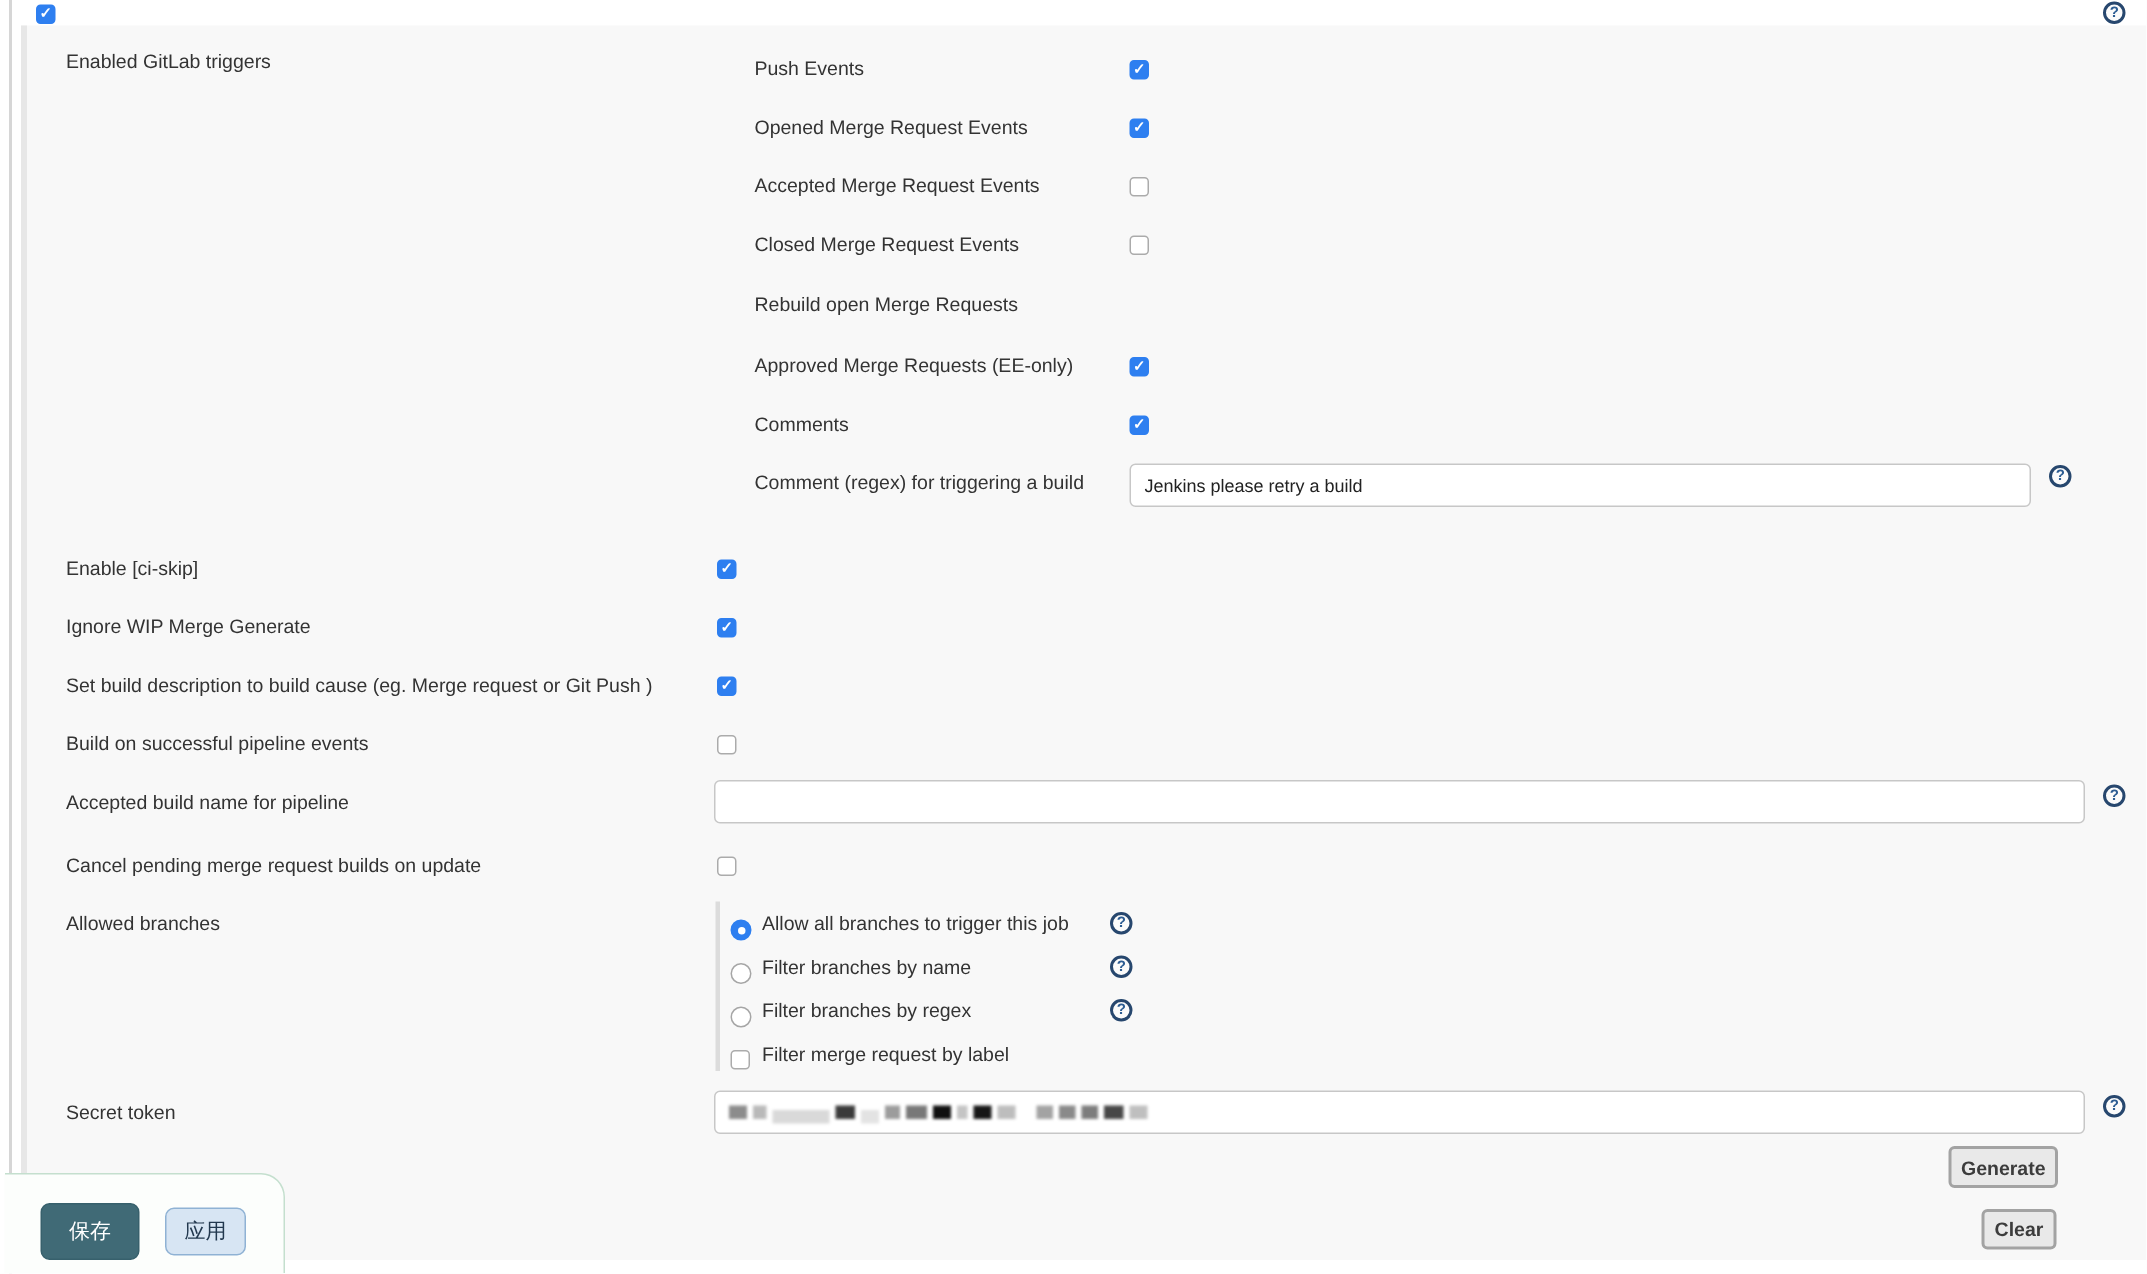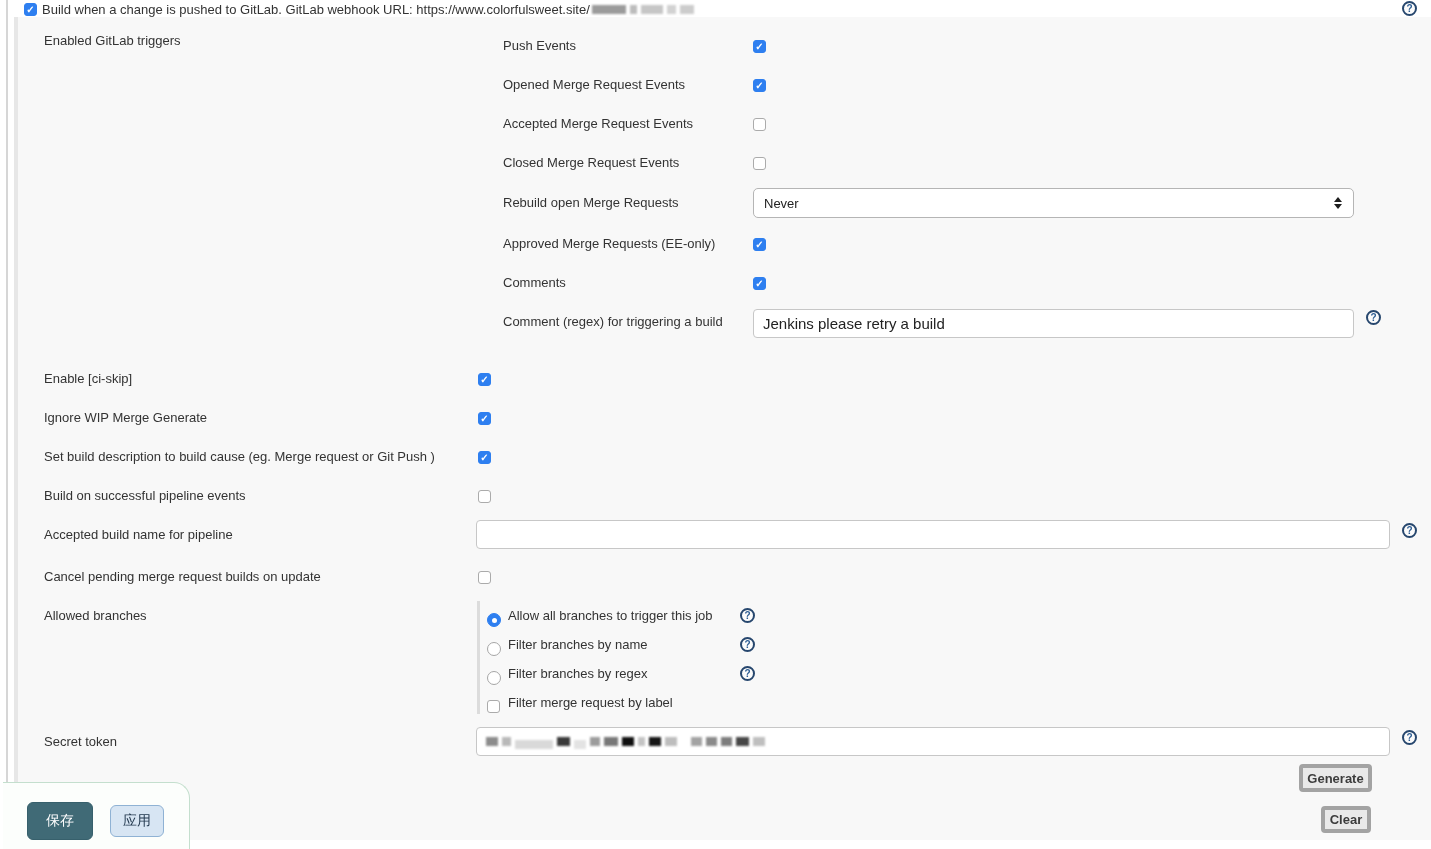--- a/index.html
+++ b/index.html
@@ -45,37 +45,37 @@
     border:2px solid #27476e; color:#2d5d93; background:#fbfbfb;
     display:flex; align-items:center; justify-content:center;
     font-size:10px; font-weight:bold; cursor:pointer;
   }
   .help::after { content:"?"; }
 
   
   .txt {
     height:29px; border:1px solid #c7c7c7; border-radius:4px;
     background:#fff; padding:0 9px; font-family:"Liberation Sans",sans-serif;
-    font-size:15px; color:#222; outline:none; width:100%;
+    font-size:12px; color:#222; outline:none; width:100%;
   }
 
   
   .sel {
     height:30px; border:1px solid #b5b5b5; border-radius:5px;
     background:#fff; display:flex; align-items:center; padding:0 10px;
     font-size:13px; color:#222; position:relative;
   }
   .sel-arrows { position:absolute; right:11px; top:50%; transform:translateY(-50%);
     display:flex; flex-direction:column; gap:2px; }
   .tri-up { width:0; height:0; border-left:4px solid transparent; border-right:4px solid transparent; border-bottom:5px solid #1e1e1e; }
   .tri-down { width:0; height:0; border-left:4px solid transparent; border-right:4px solid transparent; border-top:5px solid #1e1e1e; }
 
   
   .gbtn {
-    background:#e9e9e9; border:4px solid #a3a3a3; border-radius:4px;
+    background:#e9e9e9; border:2px solid #a3a3a3; border-radius:4px;
     font-family:"Liberation Sans",sans-serif; font-size:13px; font-weight:bold; color:#3c3c3c;
     display:flex; align-items:center; justify-content:center; cursor:pointer;
   }
 
   
   .groupbar { width:3px; background:#dcdcdc; }
 
   
   .redact { display:flex; align-items:center; gap:4px; filter:blur(1.1px); }
   .rb { display:inline-block; height:9px; }
@@ -98,56 +98,39 @@
   }
 </style>
 </head>
 <body>
 
 <div id="page">
 
   <div id="outer-rule" class="abs"></div>
 
   <div class="abs cb on" style="left:24px; top:3px;"></div>
-  <div class="abs" style="left:42px; top:2px; display:flex; align-items:center; height:15px;">
-    <span class="lbl">Build when a change is pushed to GitLab. GitLab webhook URL: https://www.colorfulsweet.site/</span>
-    <span class="redact" style="margin-left:2px;">
-      <span class="rb" style="width:34px;background:#9b9b9b;"></span>
-      <span class="rb" style="width:7px;background:#bcbcbc;"></span>
-      <span class="rb" style="width:22px;background:#c6c6c6;"></span>
-      <span class="rb" style="width:9px;background:#d2d2d2;"></span>
-      <span class="rb" style="width:14px;background:#cccccc;"></span>
-    </span>
-  </div>
   <div class="abs help" style="left:1402px; top:1px;"></div>
 
   <div id="panel" class="abs"></div>
 
   <span class="abs lbl" style="left:44px; top:33px;">Enabled GitLab triggers</span>
 
   <span class="abs lbl" style="left:503px; top:38px;">Push Events</span>
   <div class="abs cb on" style="left:753px; top:40px;"></div>
 
   <span class="abs lbl" style="left:503px; top:77px;">Opened Merge Request Events</span>
   <div class="abs cb on" style="left:753px; top:79px;"></div>
 
   <span class="abs lbl" style="left:503px; top:116px;">Accepted Merge Request Events</span>
   <div class="abs cb" style="left:753px; top:118px;"></div>
 
   <span class="abs lbl" style="left:503px; top:155px;text-align:center;">Closed Merge Request Events</span>
   <div class="abs cb" style="left:753px; top:157px;"></div>
 
   <span class="abs lbl" style="left:503px; top:195px;">Rebuild open Merge Requests</span>
-  <div class="abs sel" style="left:753px; top:188px; width:601px;">
-    <span>Never</span>
-    <span class="sel-arrows">
-      <span class="tri-up"></span>
-        <span class="tri-down"></span>
-    </span>
-  </div>
 
   <span class="abs lbl" style="left:503px; top:236px;">Approved Merge Requests (EE-only)</span>
   <div class="abs cb on" style="left:753px; top:238px;"></div>
 
   <span class="abs lbl" style="left:503px; top:275px;">Comments</span>
   <div class="abs cb on" style="left:753px; top:277px;"></div>
 
   <span class="abs lbl" style="left:503px; top:314px;">Comment (regex) for triggering a build</span>
   <input class="abs txt" style="left: 753px; top: 309px; width: 601px;" value="Jenkins please retry a build">
   <div class="abs help" style="left:1366px; top:310px;"></div>

